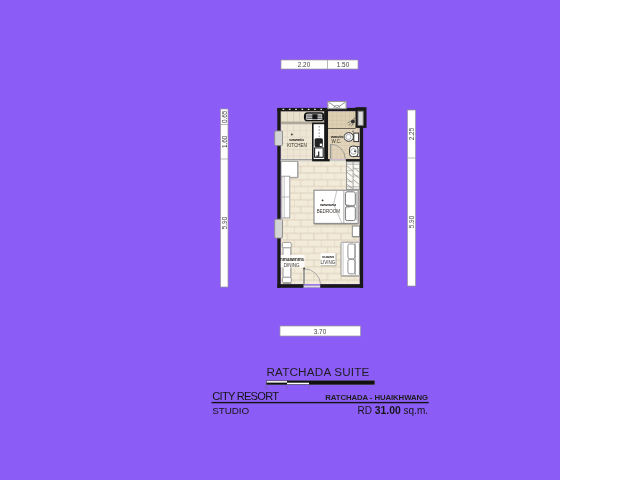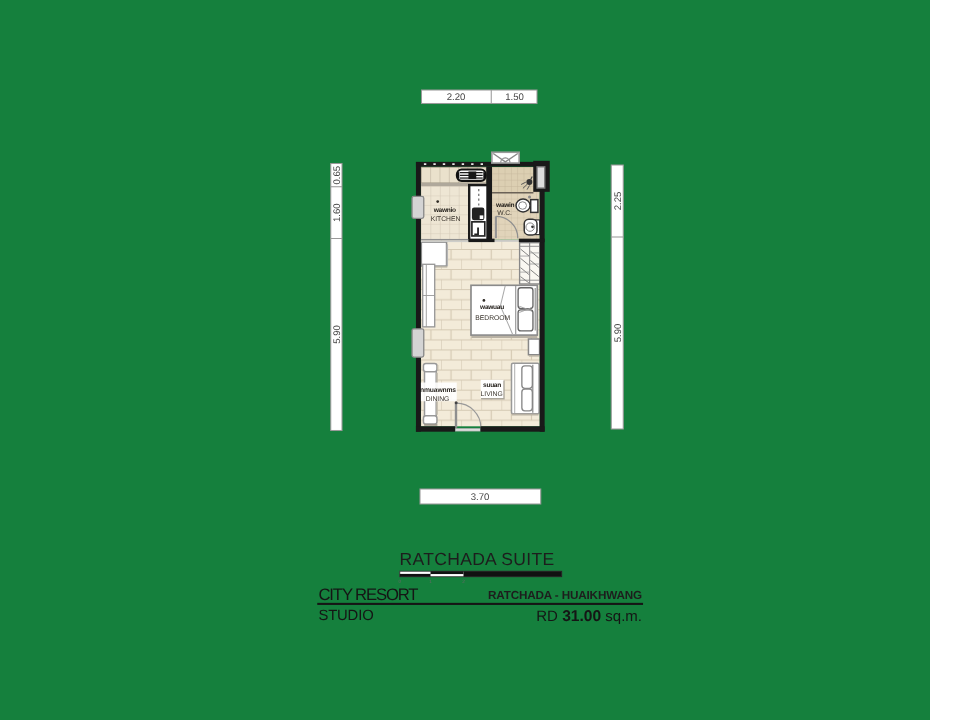--- a/index.html
+++ b/index.html
@@ -1,17 +1,17 @@
 <!DOCTYPE html>
 <html><head>
 <meta charset="utf-8">
 <style>
 html,body{margin:0;padding:0;background:#ffffff;}
 *{font-family:"Liberation Sans",sans-serif;}
-#page{position:relative;width:620px;height:480px;background:#15803d;overflow:hidden;}
+#page{position:relative;width:560px;height:480px;background:#8b5cf6;overflow:hidden;}
 </style>
 </head>
 <body>
 <div id="page">
 <svg width="640" height="480" viewBox="0 0 640 480" xmlns="http://www.w3.org/2000/svg">
 <defs>
 <pattern id="patKitchen" width="6.3" height="6.3" patternUnits="userSpaceOnUse" x="280.6" y="111.4">
 <rect width="6.3" height="6.3" fill="#EEE6D4"></rect>
 <path d="M6.3 0 H0 V6.3" stroke="#D4CAB8" stroke-width="0.75" fill="none"></path>
 </pattern>

